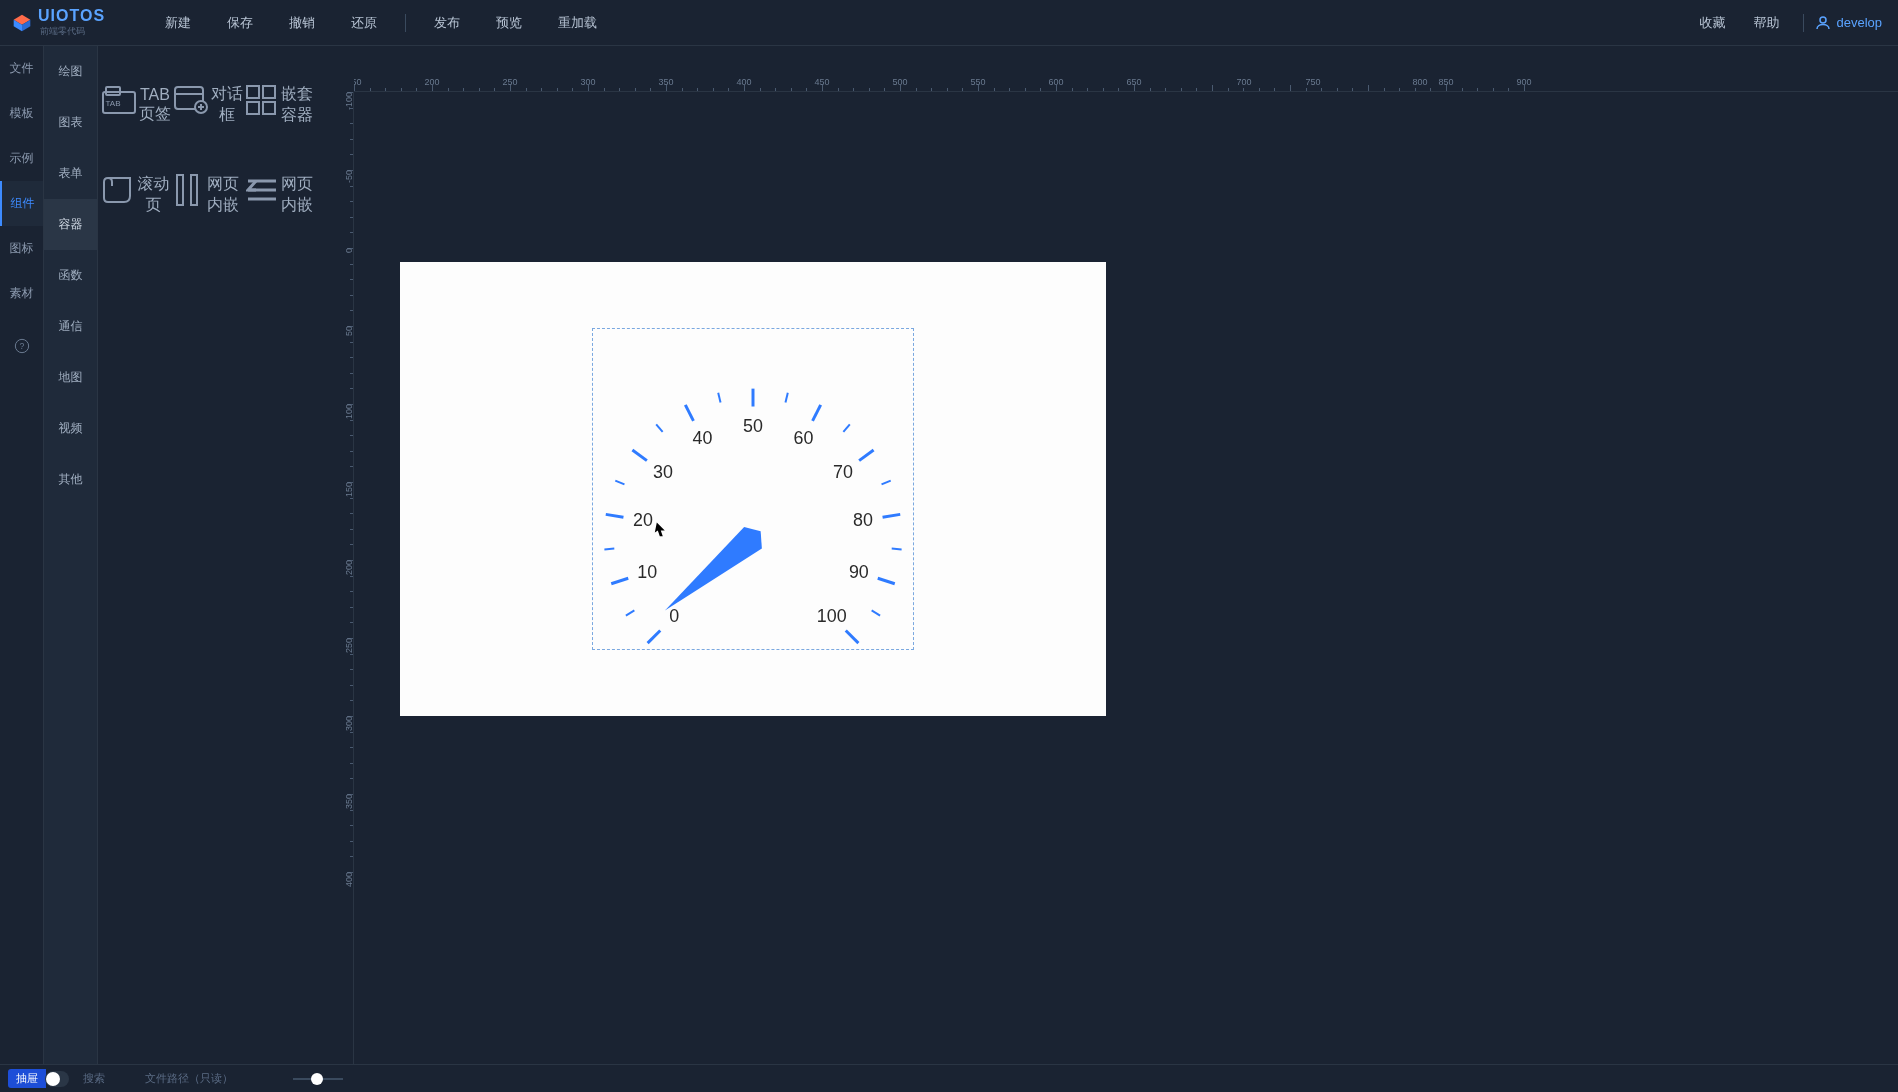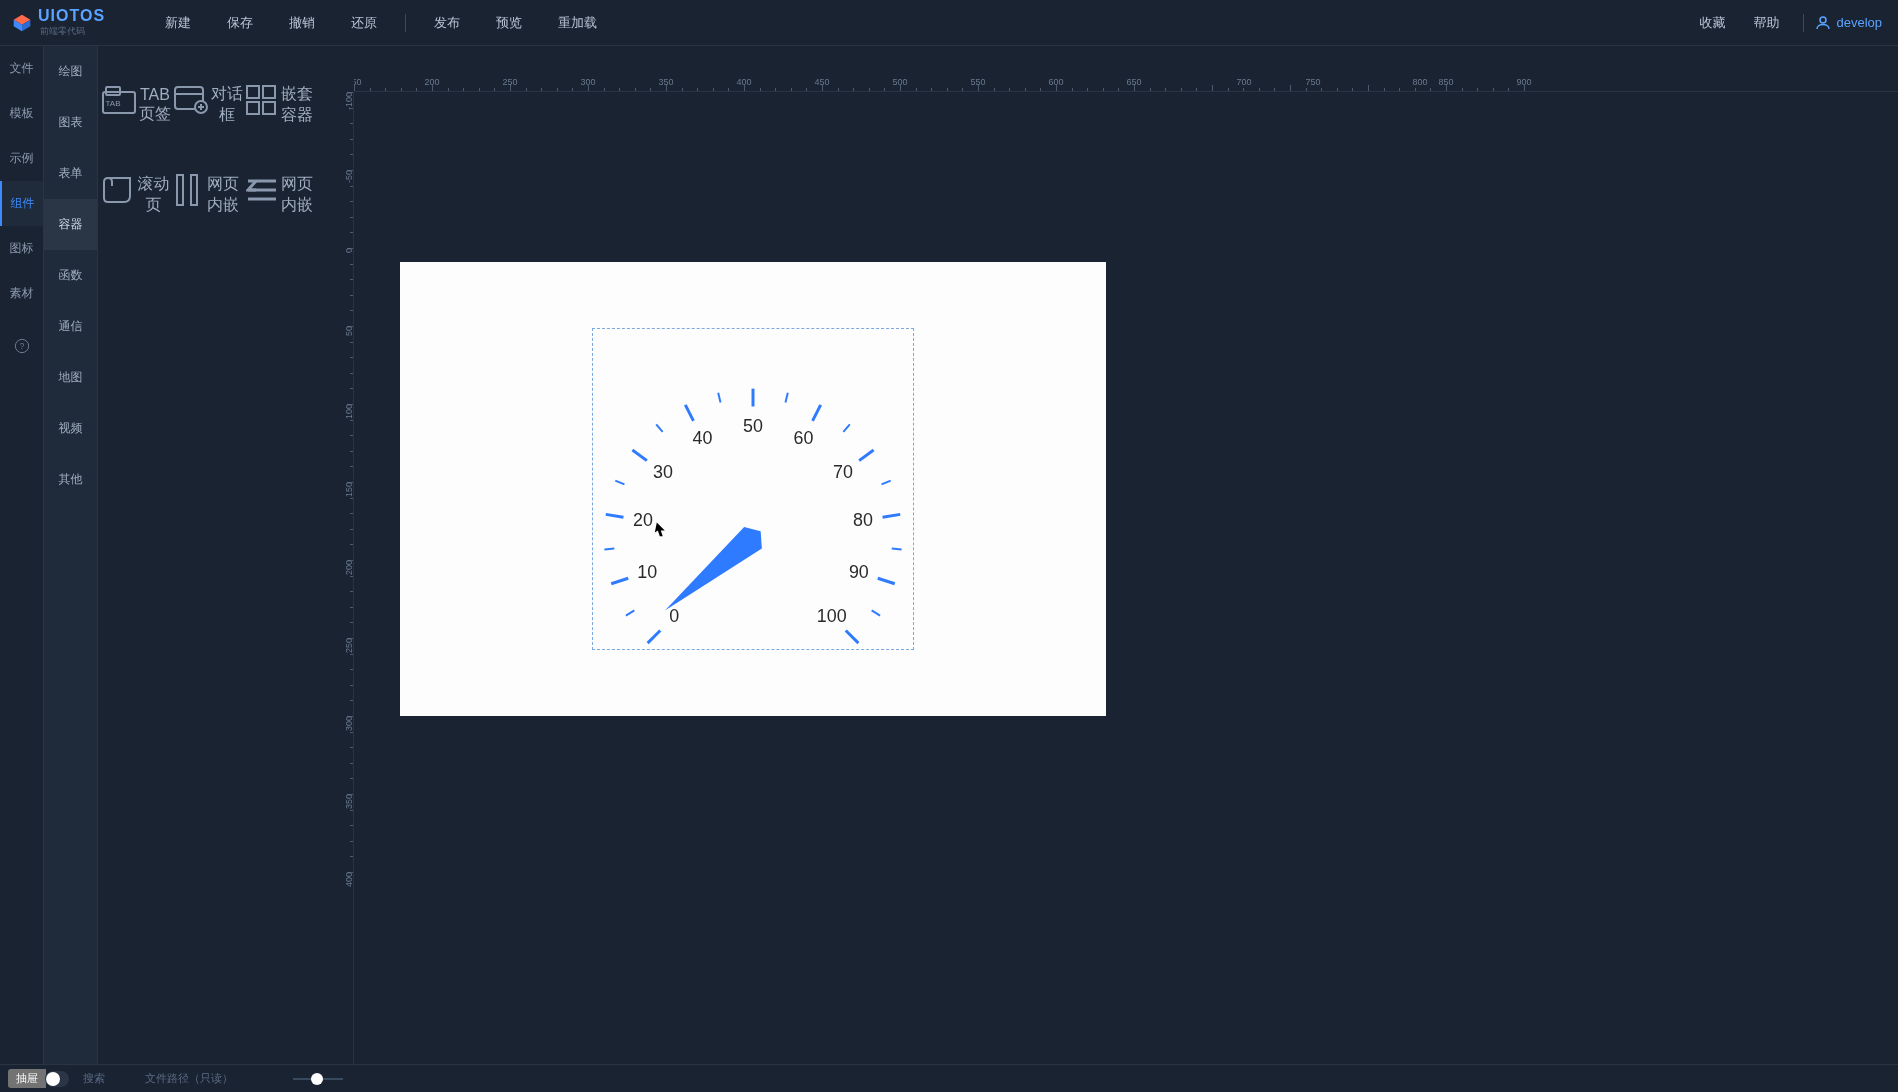--- a/index.html
+++ b/index.html
@@ -55,21 +55,21 @@
 .ruler-v-tick { position: absolute; right: 0; height: 1px; width: 6px; background: #4a5a70; }
 .ruler-v-tick.small { width: 3px; }
 .ruler-v-label { position: absolute; right: 4px; font-size: 9px; color: #6a7a90; transform: translateY(-50%) rotate(-90deg); transform-origin: right center; }
 
 .viewport { position: absolute; left: 26px; top: 46px; right: 0; bottom: 0; background: #1a2332; overflow: hidden; }
 .artboard { position: absolute; left: 46px; top: 170px; width: 706px; height: 454px; background: #fdfdfd; }
 .dashed-box { position: absolute; border: 1px dashed #7aa8e0; }
 
 
 .status { height: 28px; background: #1a2332; border-top: 1px solid #2a3544; display: flex; align-items: center; padding: 0 8px; font-size: 12px; color: #8a98ad; }
-.drawer-toggle { background: #737373; color: #fff; padding: 2px 8px; border-radius: 3px 0 0 3px; font-size: 11px; }
+.drawer-toggle { background: #1d4ed8; color: #fff; padding: 2px 8px; border-radius: 3px 0 0 3px; font-size: 11px; }
 .toggle-knob { width: 24px; height: 16px; border-radius: 8px; background: #2a3646; position: relative; margin-left: -1px; }
 .toggle-knob::after { content: ""; position: absolute; left: 1px; top: 1px; width: 14px; height: 14px; border-radius: 50%; background: #fff; }
 .search-box { margin-left: 14px; color: #5a6b84; font-size: 11px; }
 .path-label { margin-left: 40px; color: #5a6b84; font-size: 11px; }
 .slider { margin-left: 60px; width: 50px; height: 2px; background: #3a4a5e; position: relative; }
 .slider::after { content: ""; position: absolute; left: 18px; top: -5px; width: 12px; height: 12px; border-radius: 50%; background: #fff; }
 </style>
 </head>
 <body>
 

